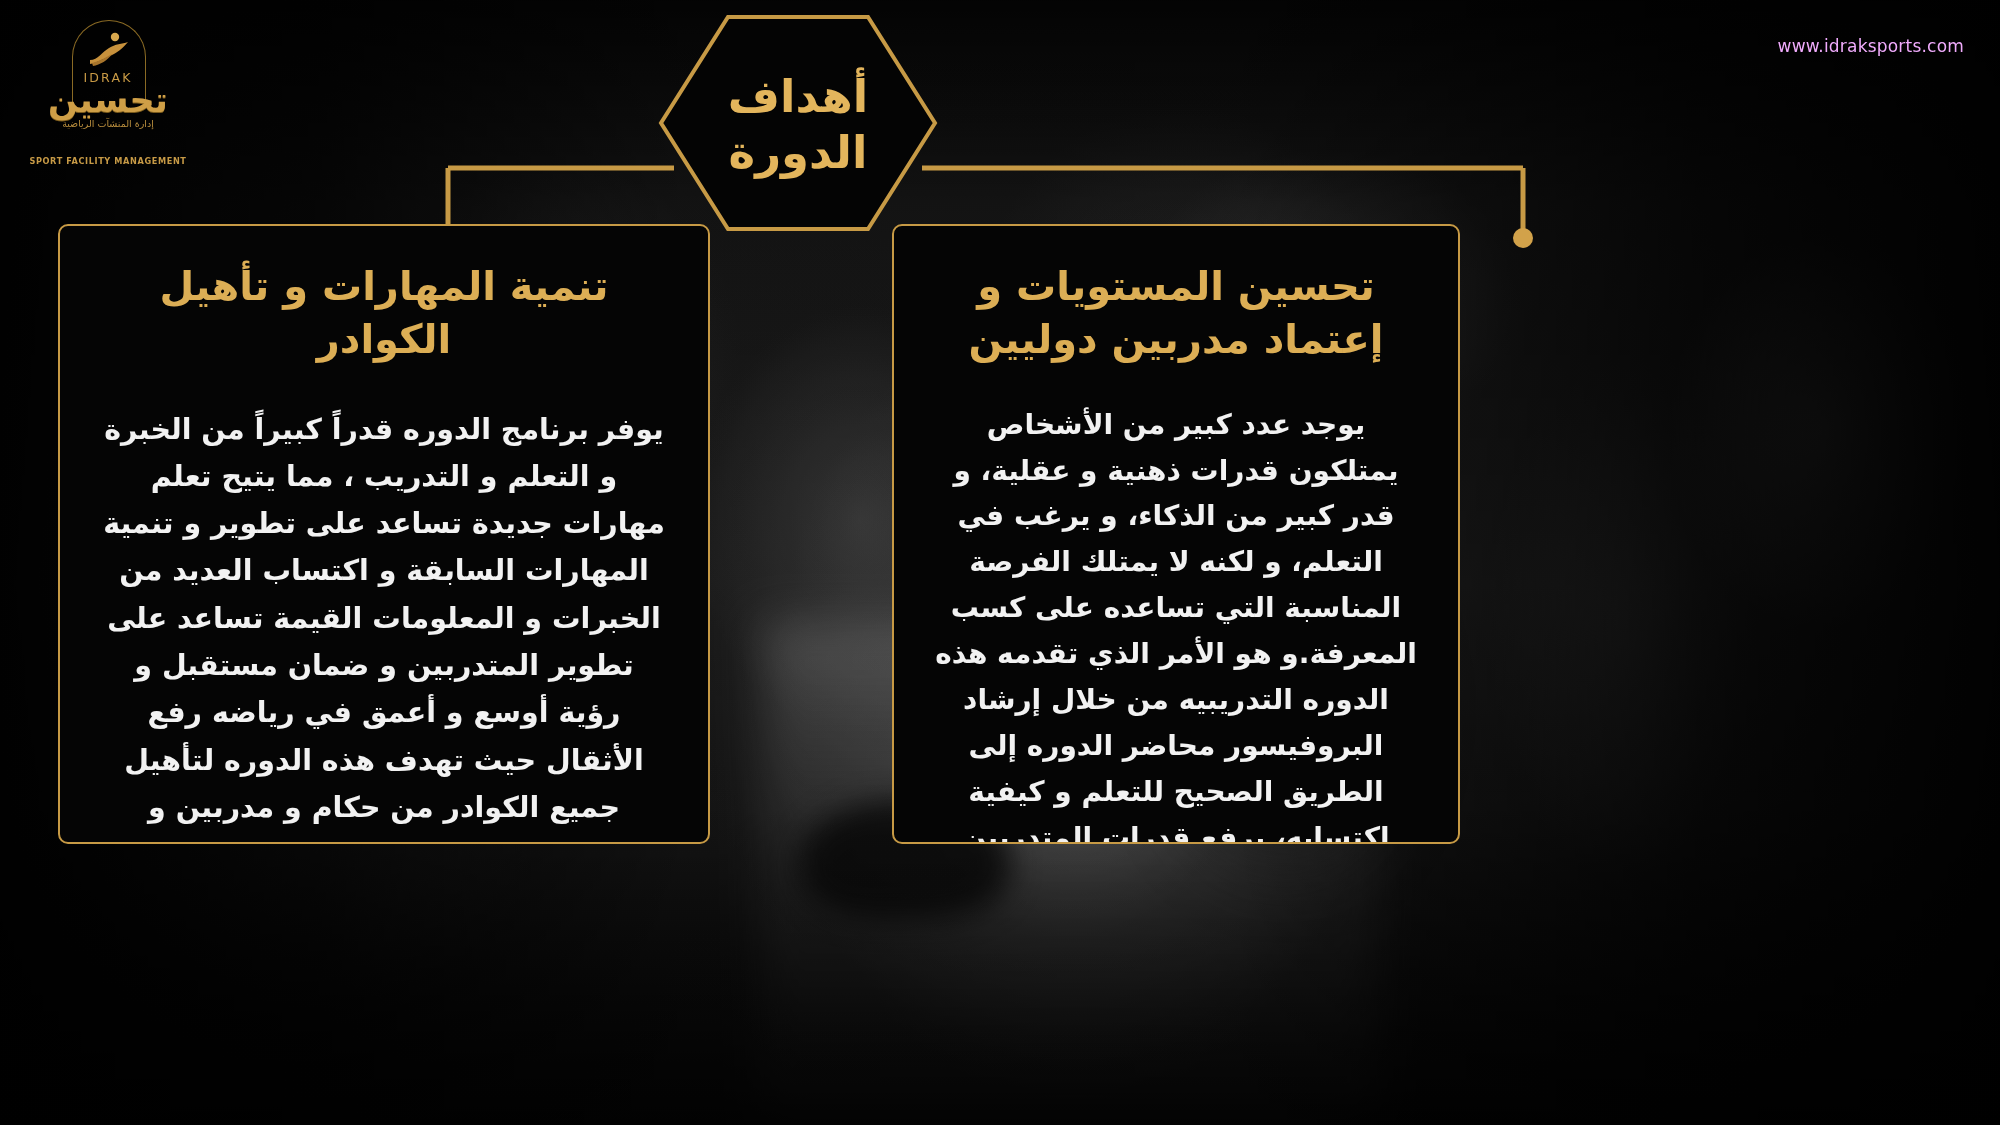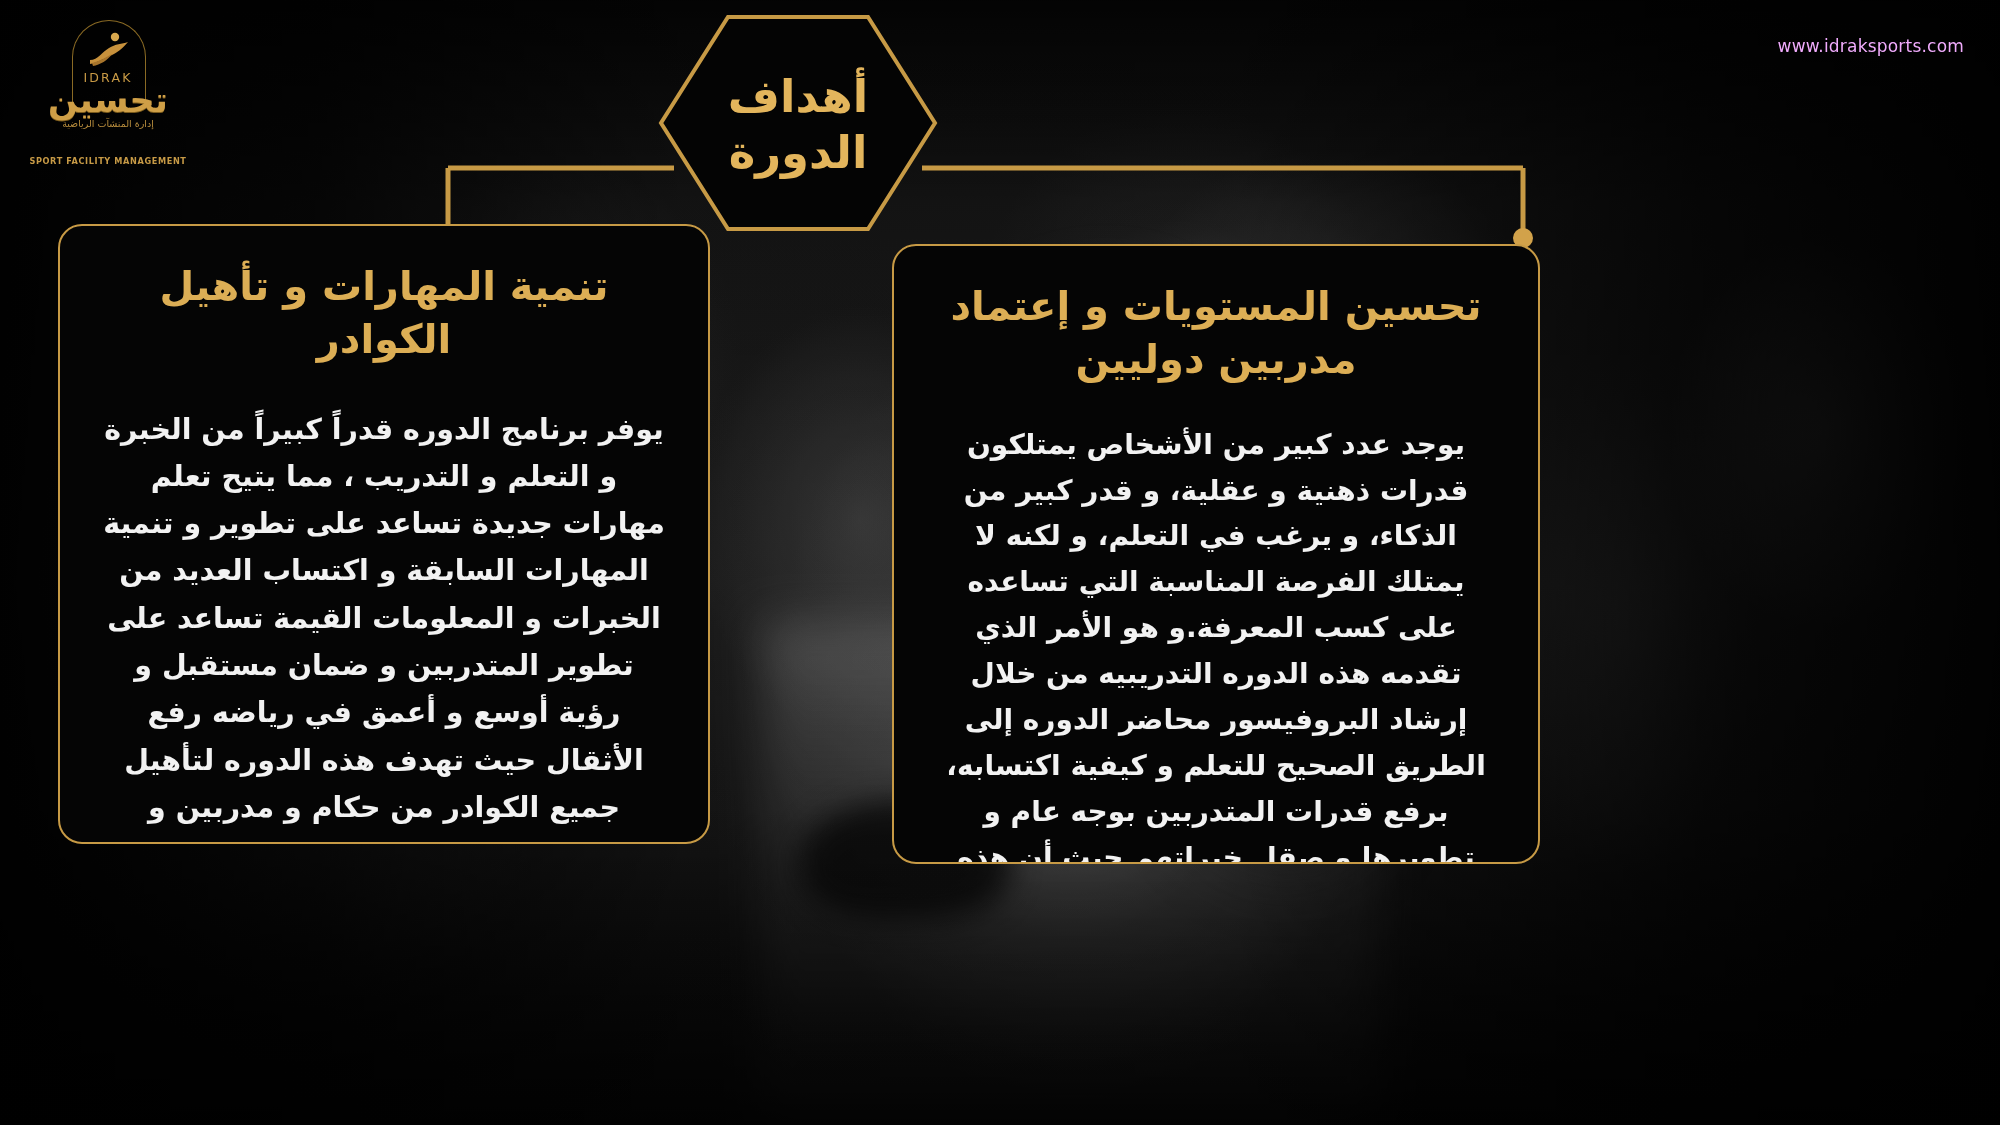--- a/index.html
+++ b/index.html
@@ -141,36 +141,35 @@
     position: absolute;
     left: 658px; top: 14px;
     width: 280px; height: 218px;
   }
   .hex-svg { position: absolute; inset: 0; }
   .hex-text {
     position: absolute;
     inset: 0;
     display: flex;
     flex-direction: column;
-    align-items: center;
     justify-content: center;
     direction: rtl;
     color: #e3b55c;
     font-size: 45px;
     font-weight: 700;
     line-height: 1.25;
     text-align: center;
     padding-top: 4px;
   }
 
   
   .card {
     position: absolute;
     border: 2px solid #c79a45;
-    border-radius: 24px;
+    border-radius: 10px;
     background: #050505;
     direction: rtl;
     overflow: hidden;
   }
   .card-inner {
     padding: 34px 40px 30px;
     height: 100%;
     display: flex;
     flex-direction: column;
   }
@@ -185,21 +184,21 @@
   .card-body {
     color: #f2f2f2;
     font-size: 28.5px;
     font-weight: 700;
     line-height: 1.66;
     text-align: center;
     margin-top: 30px;
   }
 
   #card-left  { left: 58px;  top: 224px; width: 652px; height: 620px; }
-  #card-right { left: 892px; top: 224px; width: 648px; height: 620px; margin-top: 20px; }
+  #card-right { left: 892px; top: 224px; width: 568px; height: 620px; }
   #card-right .card-body { margin-top: 26px; font-size: 28px; line-height: 1.64; }
 </style>
 </head>
 <body>
 
 <div class="stage">
 
   <div class="bg"></div>
   <div class="bg-floor"></div>
   <div class="bg-blur-a"></div>

